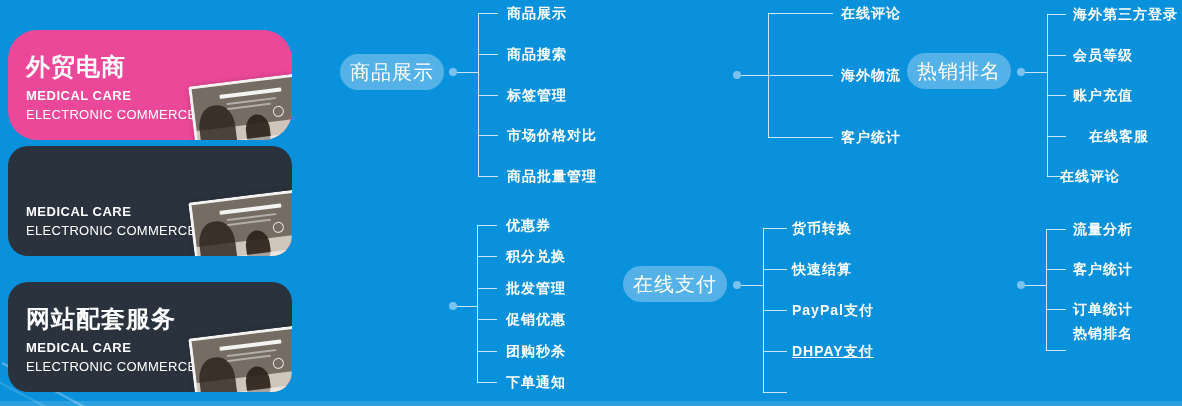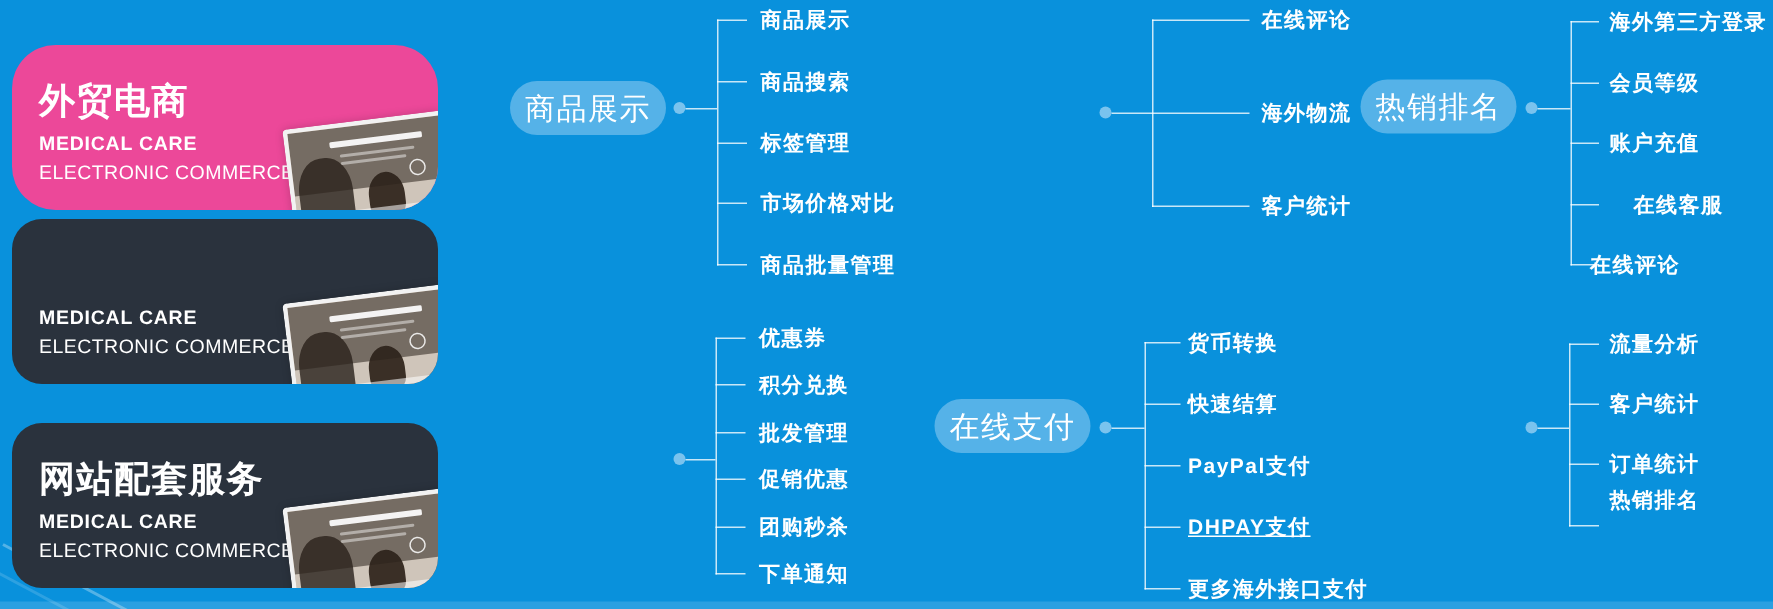--- a/index.html
+++ b/index.html
@@ -174,21 +174,20 @@
       <div class="vline" style="left: 763px; top: 228px; height: 164.6px;"></div>
       <div class="hline" style="left: 763px; top: 228px; width: 24px;"></div>
       <div class="leaf" style="left: 792px; top: 229px;">货币转换</div>
       <div class="hline" style="left: 763px; top: 268.9px; width: 24px;"></div>
       <div class="leaf" style="left: 792px; top: 269.9px;">快速结算</div>
       <div class="hline" style="left: 763px; top: 309.8px; width: 24px;"></div>
       <div class="leaf" style="left: 792px; top: 310.8px;">PayPal支付</div>
       <div class="hline" style="left: 763px; top: 350.7px; width: 24px;"></div>
       <div class="leaf" style="left: 792px; top: 351.7px; text-decoration: underline;">DHPAY支付</div>
       <div class="hline" style="left: 763px; top: 391.6px; width: 24px;"></div>
-      <div class="leaf" style="left: 792px; top: 392.6px;">更多海外接口支付</div>
       <div class="dot" style="left: 1017px; top: 281px;"></div>
       <div class="hline" style="left: 1025px; top: 285px; width: 21px;"></div>
       <div class="vline" style="left: 1046px; top: 229px; height: 121.6px;"></div>
       <div class="hline" style="left: 1046px; top: 229px; width: 20px;"></div>
       <div class="leaf" style="left: 1073px; top: 230px;">流量分析</div>
       <div class="hline" style="left: 1046px; top: 269.2px; width: 20px;"></div>
       <div class="leaf" style="left: 1073px; top: 270.2px;">客户统计</div>
       <div class="hline" style="left: 1046px; top: 309.4px; width: 20px;"></div>
       <div class="leaf" style="left: 1073px; top: 310.4px; text-align: center;">订单统计</div>
       <div class="hline" style="left: 1046px; top: 349.6px; width: 20px;"></div>

